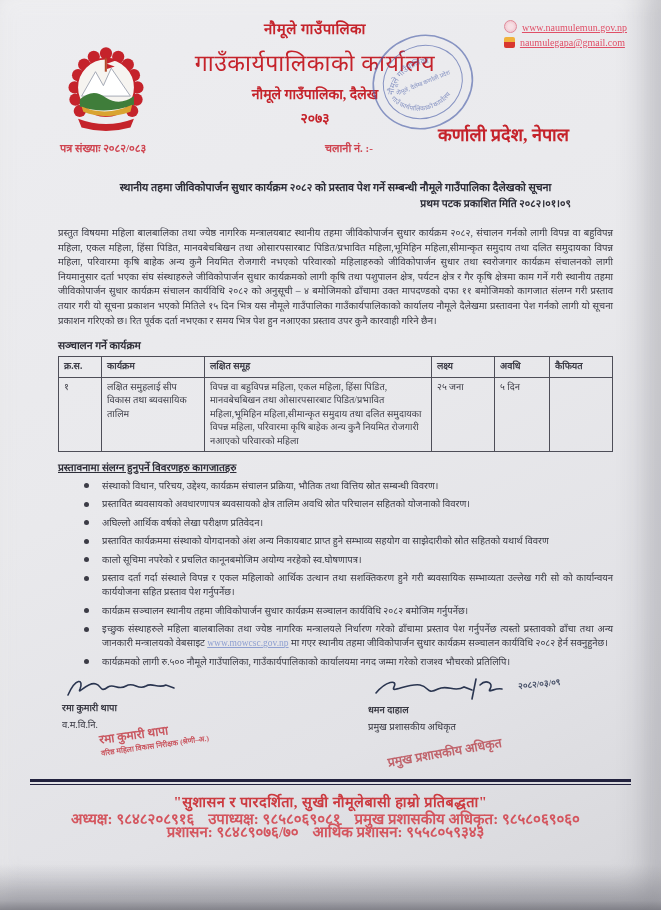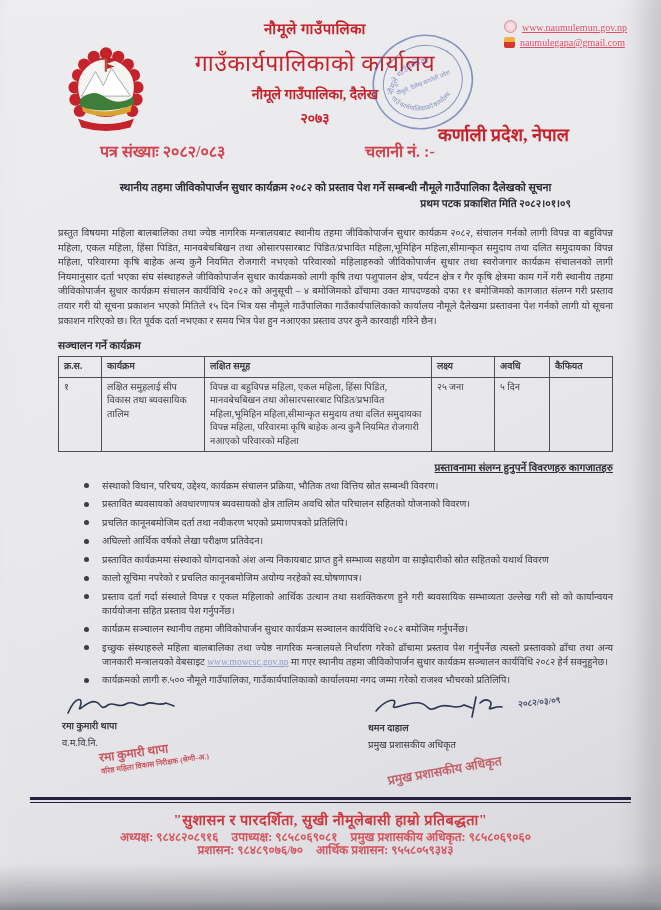--- a/index.html
+++ b/index.html
@@ -25,55 +25,55 @@
   .hdr-muni{font-size:15px;font-weight:bold;letter-spacing:.5px;}
   .hdr-office{font-size:23px;font-weight:normal;margin-top:8px;letter-spacing:.5px;}
   .hdr-addr{font-size:14px;font-weight:bold;margin-top:6px;text-align:center;}
   .hdr-year{font-size:14px;font-weight:bold;margin-top:5px;}
   .hdr-links{position:absolute;right:34px;top:20px;font-size:10px;text-align:left;line-height:15px;}
   .hdr-links a{color:#e04f67;text-decoration:underline;cursor:pointer;}
   .li-ico{display:inline-block;width:11px;height:11px;vertical-align:-2px;margin-right:5px;border-radius:50%;}
   .globe{border:1px solid #e08a9a;background:radial-gradient(circle,#f7dfe4 30%,#edbcc6 100%);}
   .mail{border-radius:2px;background:linear-gradient(180deg,#f0b23c 50%,#d8372f 50%);}
   .hdr-prov{position:absolute;right:92px;top:122px;font-size:18px;font-weight:bold;color:#c5232b;}
-  .hdr-refrow{position:absolute;left:60px;top:140px;width:560px;font-size:16px;color:#cf4450;font-weight:bold;margin-left:40px;}
+  .hdr-refrow{position:absolute;left:60px;top:140px;width:560px;font-size:11px;color:#cf4450;font-weight:bold;}
   .hdr-chalani{position:absolute;left:265px;top:0;}
   .stamp{position:absolute;left:368px;top:30px;width:110px;height:105px;opacity:.62;transform:rotate(-22deg);}
   
   .content{padding:0 48px 0 58px;}
   .title{font-size:10.8px;font-weight:bold;color:#2e2e38;text-align:center;margin-top:14px;}
   .pubdate{font-size:10.5px;font-weight:bold;color:#2e2e38;text-align:right;margin:2px 42px 16px 0;}
   .bodytext{font-size:9.6px;line-height:14.6px;text-align:justify;}
   .sec-head{font-size:10.5px;font-weight:bold;color:#2e2e38;margin:10px 0 4px 0;}
   
   table.prog{border-collapse:collapse;width:100%;font-size:9.4px;line-height:13.5px;}
   table.prog th,table.prog td{border:1.2px solid #4e4e58;padding:3px 5px;vertical-align:top;text-align:left;font-weight:normal;}
   table.prog th{font-weight:bold;margin-left:15px;}
   .col-sn{width:32px;} .col-prog{width:92px;} .col-target{width:52px;} .col-dur{width:44px;} .col-rem{width:52px;}
   
-  .doc-head{font-size:10.3px;font-weight:bold;color:#2e2e38;text-decoration:underline;margin:8px 0 4px 0;text-align:right;}
+  .doc-head{font-size:10.3px;font-weight:bold;color:#2e2e38;text-decoration:underline;margin:8px 0 4px 0;}
   ul.docs{margin:0 0 0 26px;padding:0;list-style:none;}
   ul.docs li{position:relative;padding-left:18px;margin:4.5px 0;font-size:9.5px;line-height:14px;text-align:justify;}
   ul.docs li::before{content:"";position:absolute;left:0;top:4.5px;width:5px;height:5px;border-radius:50%;background:#3c3c46;}
   a.mow{color:#8e9fd0;text-decoration:underline;cursor:pointer;}
   
   .sigs{position:relative;height:100px;margin-top:6px;}
   .sig-left{position:absolute;left:4px;top:0;width:240px;}
   .sig-right{position:absolute;right:10px;top:0;width:235px;text-align:left;}
   .sig-name{font-size:9.5px;font-weight:bold;color:#3a3a44;}
   .sig-desig{font-size:9.5px;color:#3a3a44;margin-top:4px;}
   .sig-svg{display:block;}
   .redstamp{color:#c5404a;font-weight:bold;opacity:.85;transform:rotate(-8deg);transform-origin:left top;}
   .redstamp .l1{font-size:12px;} .redstamp .l2{font-size:7.5px;}
   .rightstamp{color:#b9454e;font-weight:bold;font-size:12.5px;opacity:.8;transform:rotate(-10deg);margin:2px 0 0 18px;}
   .inkdate{position:absolute;left:150px;top:2px;color:#2a3550;font-size:9px;transform:rotate(-6deg);opacity:.85;font-weight:bold;}
   
   .foot-rule{margin:4px 30px 0 30px;border-top:3px solid #23233f;border-bottom:1px solid #23233f;height:2px;}
   .slogan{font-size:14.5px;font-weight:bold;color:#cc3a40;text-align:center;margin-top:6px;letter-spacing:.5px;}
-  .contacts{font-size:12px;font-weight:bold;color:#d4555e;text-align:center;line-height:13px;margin-top:2px;}
+  .contacts{font-size:15px;font-weight:bold;color:#d4555e;text-align:center;line-height:13px;margin-top:2px;}
   .contacts .num{margin-right:10px;}
 </style>
 </head>
 <body>
 
 <div class="page">
 
   <div class="hdr">
 
     <svg class="emblem" viewBox="0 0 100 110">
@@ -166,21 +166,20 @@
           <td></td>
         </tr>
       </tbody>
     </table>
 
     <div class="doc-head">प्रस्तावनामा संलग्न हुनुपर्ने विवरणहरु कागजातहरु</div>
 
     <ul class="docs">
       <li>संस्थाको विधान, परिचय, उद्देश्य, कार्यक्रम संचालन प्रक्रिया, भौतिक तथा वित्तिय स्रोत सम्बन्धी विवरण।</li>
       <li>प्रस्तावित ब्यवसायको अवधारणापत्र ब्यवसायको क्षेत्र तालिम अवधि स्रोत परिचालन सहितको योजनाको विवरण।</li>
-      <li>प्रचलित कानूनबमोजिम दर्ता तथा नवीकरण भएको प्रमाणपत्रको प्रतिलिपि।</li>
       <li>अघिल्लो आर्थिक वर्षको लेखा परीक्षण प्रतिवेदन।</li>
       <li>प्रस्तावित कार्यक्रममा संस्थाको योगदानको अंश अन्य निकायबाट प्राप्त हुने सम्भाव्य सहयोग वा साझेदारीको स्रोत सहितको यथार्थ विवरण</li>
       <li>कालो सूचिमा नपरेको र प्रचलित कानूनबमोजिम अयोग्य नरहेको स्व.घोषणापत्र।</li>
       <li>प्रस्ताव दर्ता गर्दा संस्थाले विपन्न र एकल महिलाको आर्थिक उत्थान तथा सशक्तिकरण हुने गरी ब्यवसायिक सम्भाव्यता उल्लेख गरी सो को कार्यान्वयन कार्ययोजना सहित प्रस्ताव पेश गर्नुपर्नेछ।</li>
       <li>कार्यक्रम सञ्चालन स्थानीय तहमा जीविकोपार्जन सुधार कार्यक्रम सञ्चालन कार्यविधि २०८२ बमोजिम गर्नुपर्नेछ।</li>
       <li>
         <span>इच्छुक संस्थाहरुले महिला बालबालिका तथा ज्येष्ठ नागरिक मन्त्रालयले निर्धारण गरेको ढाँचामा प्रस्ताव पेश गर्नुपर्नेछ त्यस्तो प्रस्तावको ढाँचा तथा अन्य जानकारी मन्त्रालयको वेबसाइट </span><a class="mow">www.mowcsc.gov.np</a><span> मा गएर स्थानीय तहमा जीविकोपार्जन सुधार कार्यक्रम सञ्चालन कार्यविधि २०८२ हेर्न सक्नुहुनेछ।</span>
       </li>
       <li>कार्यक्रमको लागी रु.५०० नौमूले गाउँपालिका, गाउँकार्यपालिकाको कार्यालयमा नगद जम्मा गरेको राजश्व भौचरको प्रतिलिपि।</li>
     </ul>

